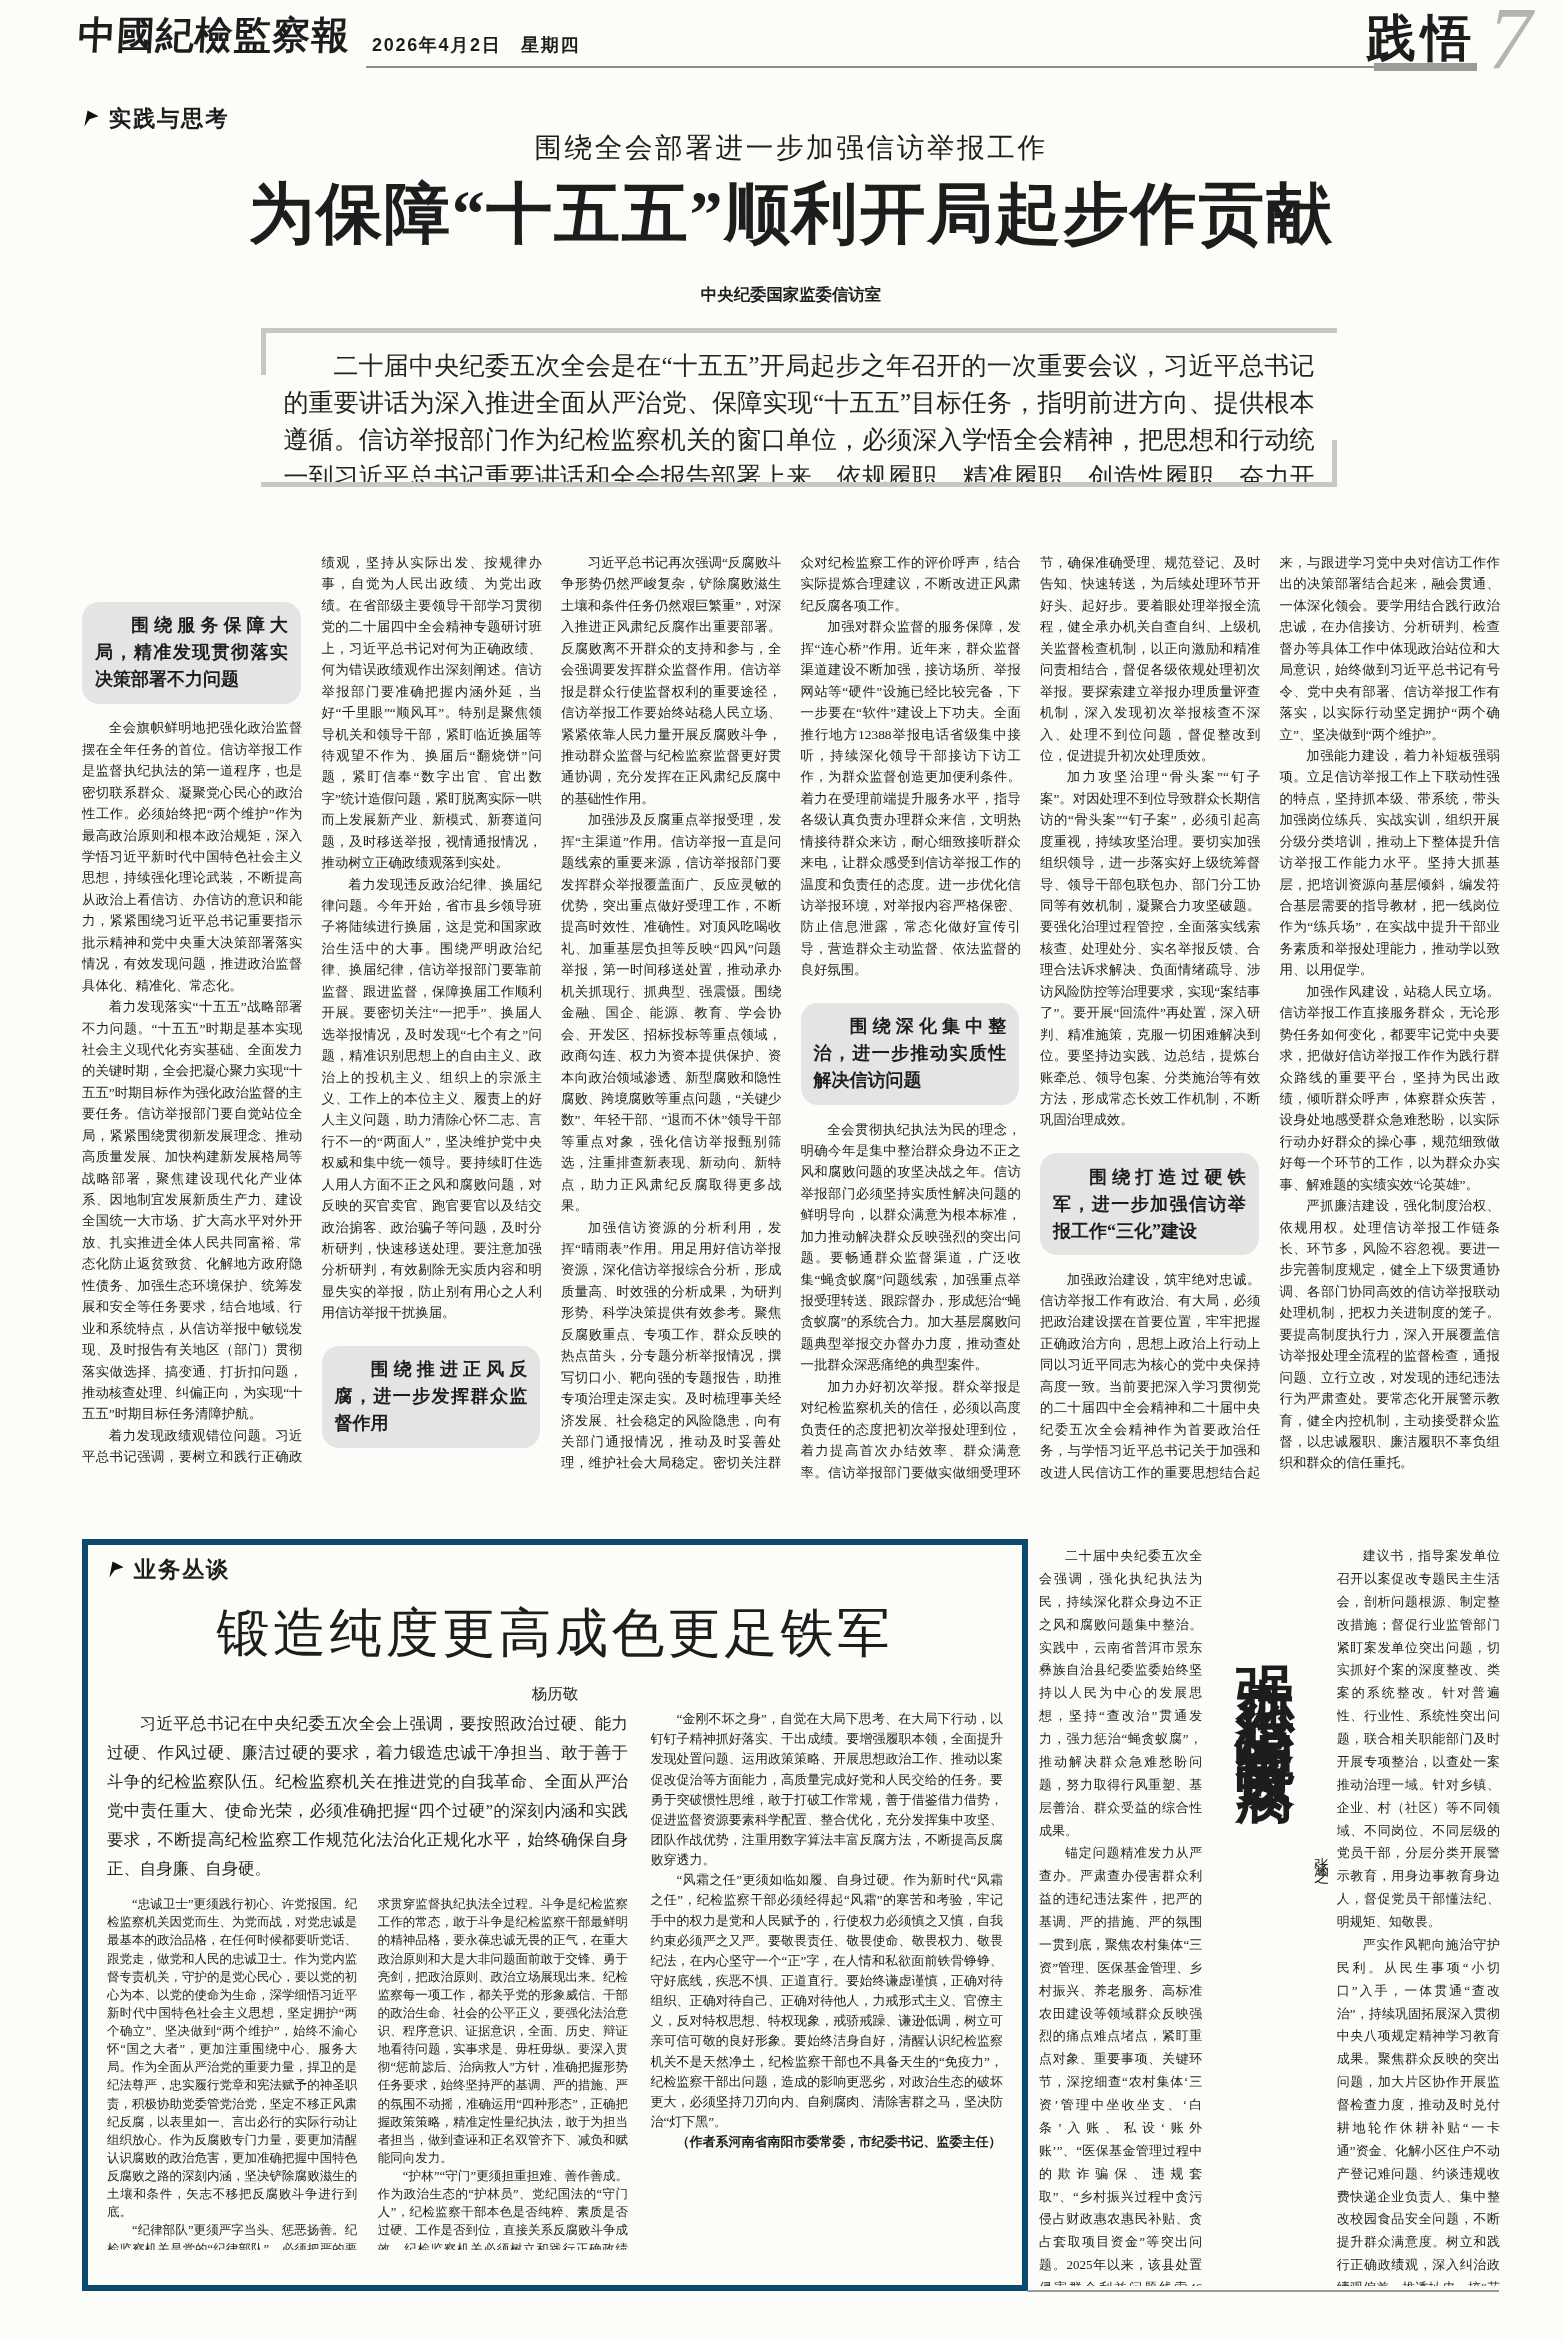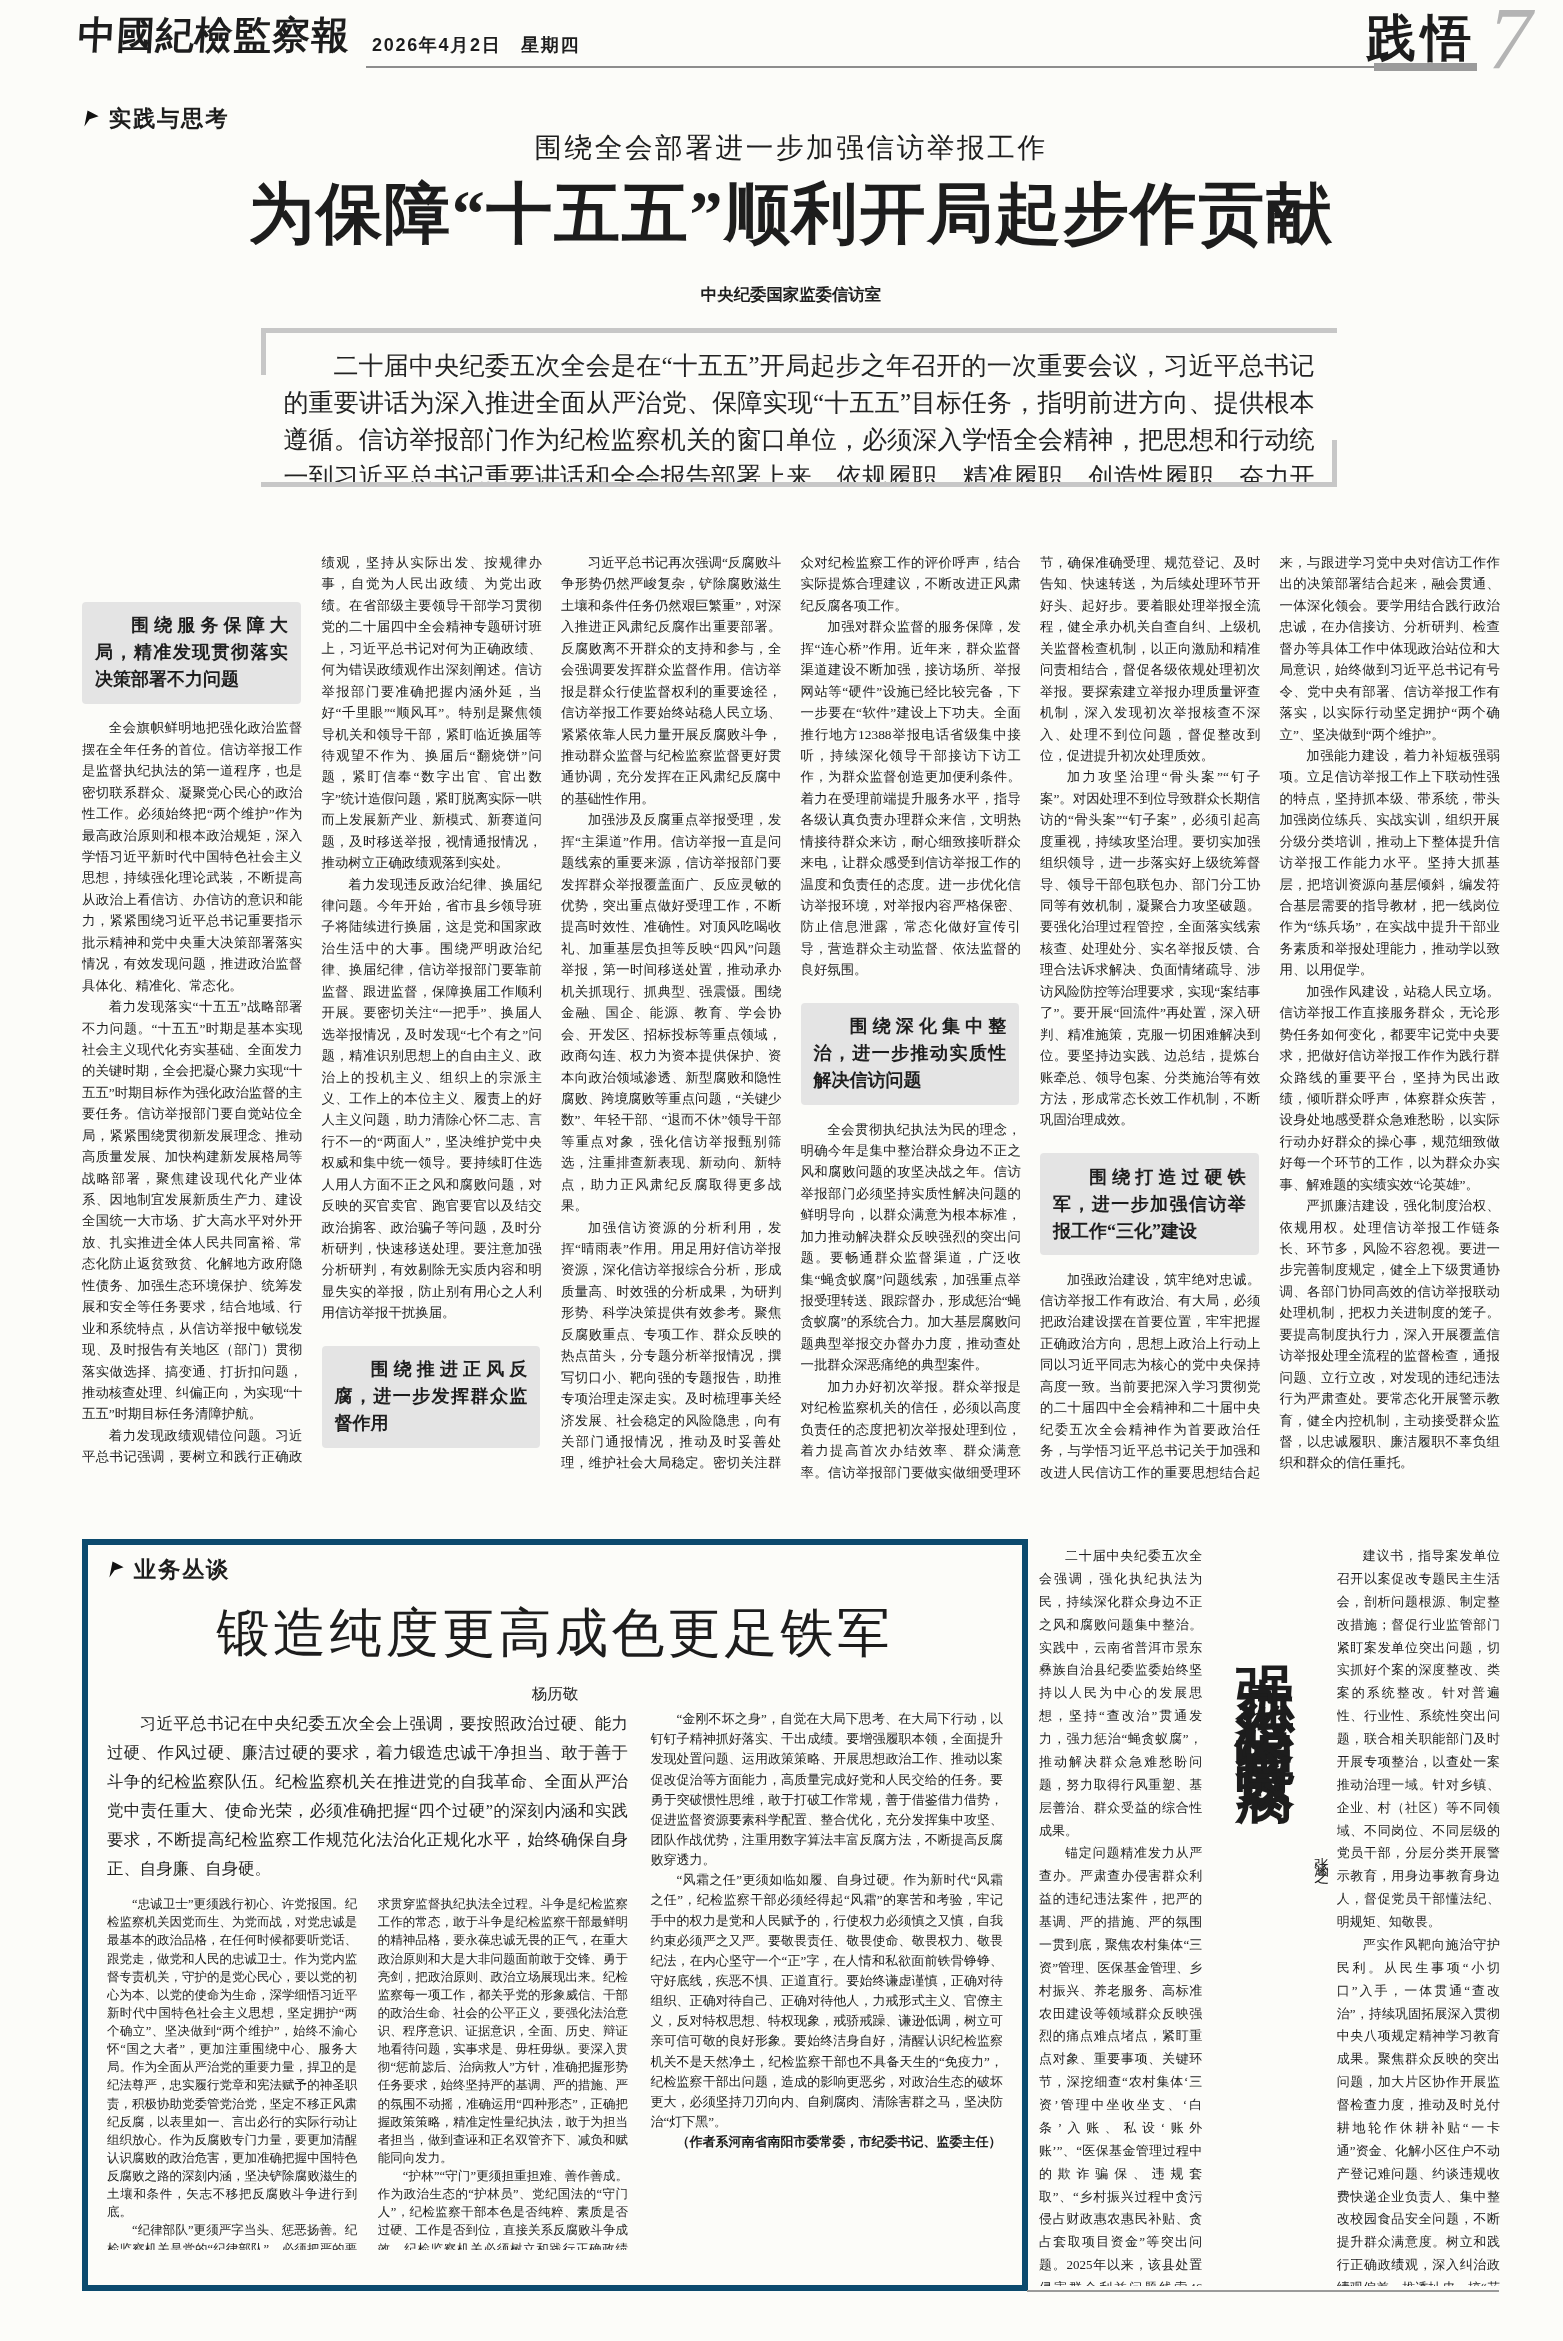--- a/index.html
+++ b/index.html
@@ -27,21 +27,21 @@
         padding:19px 22.4px 0 22.4px;font-size:25px;line-height:37px;text-align:justify;text-indent:2em;
         overflow:hidden;color:#222;}
   .lead-main::before{content:"";position:absolute;left:0;top:0;width:100%;height:47px;box-sizing:border-box;
         border-top:5.2px solid #c7c7c7;border-left:5.2px solid #c7c7c7;}
   .lead-main::after{content:"";position:absolute;right:0;bottom:0;width:100%;height:47px;box-sizing:border-box;
         border-bottom:5.2px solid #c7c7c7;border-right:5.2px solid #c7c7c7;}
   
   .flow{position:absolute;left:82px;top:552px;width:1418px;height:976px;columns:6;column-gap:19px;
         font-size:13.4px;line-height:1.6;text-align:justify;overflow:hidden;}
   .flow p{margin:0;text-indent:2em;}
-  .col-heading{background:#e4e4e4;border-radius:4px;padding:10.3px 13px;font-weight:bold;font-size:18px;
+  .col-heading{background:#e4e4e4;border-radius:17px;padding:10.3px 13px;font-weight:bold;font-size:18px;
         line-height:1.5;text-indent:2em;margin:22.4px 1.7px 13.8px 0;break-inside:avoid;}
   .col-heading:first-child{margin-top:50px;}
   
   .biz-box{position:absolute;left:82px;top:1539px;width:946px;height:752px;box-sizing:border-box;
         border:6px solid #0c4a6e;background:#fcfcf9;padding:8.6px 19px;}
   .biz-headline{text-align:center;font-size:53px;font-weight:400;letter-spacing:3.4px;margin-top:13.8px;white-space:nowrap;}
   .biz-byline{text-align:center;font-size:15.5px;margin-top:13.8px;}
   .biz-content{display:flex;gap:22.4px;margin-top:4px;height:541px;overflow:hidden;}
   .biz-left{flex:0 0 521px;}
   .biz-lead{font-size:16.4px;line-height:29px;text-align:justify;text-indent:2em;color:#222;}

